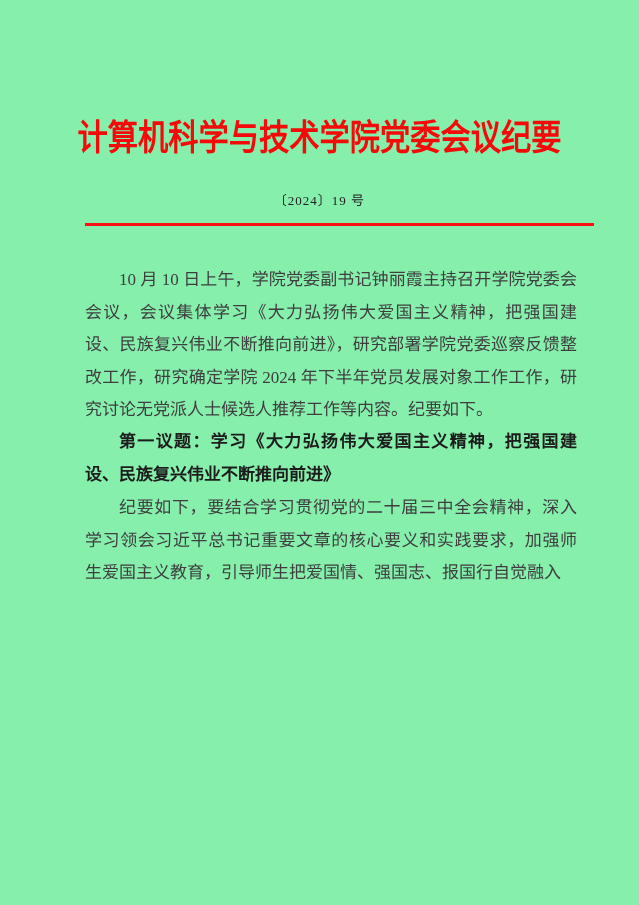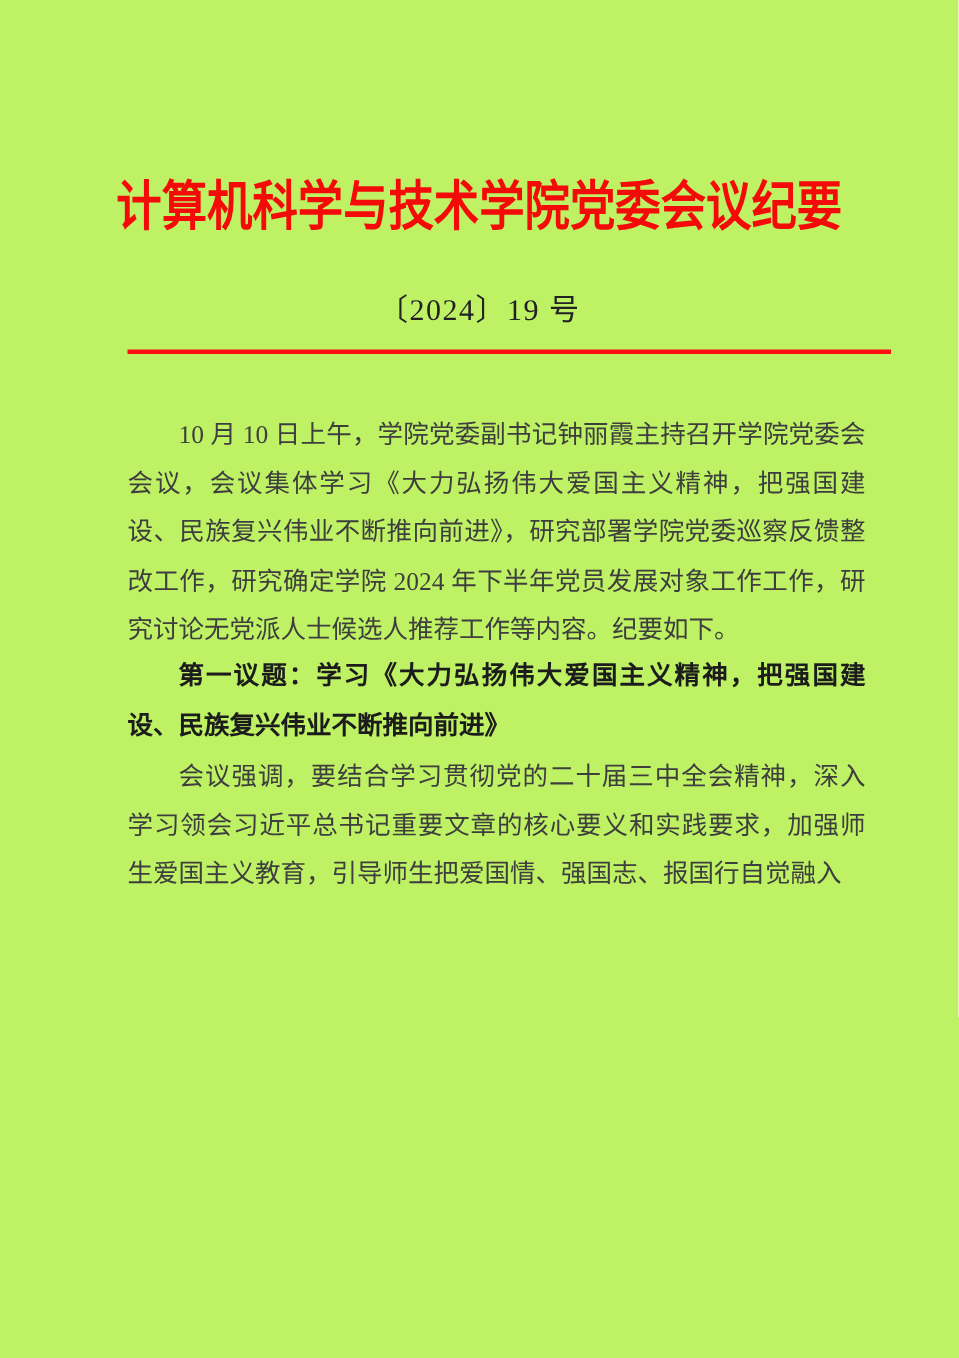--- a/index.html
+++ b/index.html
@@ -5,21 +5,21 @@
   html, body {
     margin: 0;
     padding: 0;
     background: #ffffff;
   }
   .page {
     position: relative;
     width: 639px;
     height: 905px;
     margin: 0 auto;
-    background: #bef264;
+    background: #86efac;
     overflow: hidden;
     font-family: "Liberation Serif", "DejaVu Serif", serif;
   }
   .doc-header {
     padding-top: 110px;
     text-align: center;
   }
   .doc-title {
     margin: 0;
     color: #f50a0a;
@@ -27,21 +27,21 @@
     line-height: 56px;
     font-weight: bold;
     white-space: nowrap;
     transform: scaleX(0.84);
     transform-origin: center;
     letter-spacing: 0px;
     font-family: "Liberation Serif", "DejaVu Serif", serif;
   }
   .doc-number {
     margin-top: 24px;
-    font-size: 20px;
+    font-size: 13px;
     color: #222222;
     letter-spacing: 1px;
     font-family: "Liberation Serif", "DejaVu Serif", serif;
   }
   .red-divider {
     margin: 14px 0 0 85px;
     width: 509px;
     height: 3px;
     background: #fb1111;
     border: none;
@@ -72,16 +72,16 @@
   <div class="doc-header">
     <h1 class="doc-title">计算机科学与技术学院党委会议纪要</h1>
     <div class="doc-number">〔2024〕19 号</div>
   </div>
 
   <div class="red-divider"></div>
 
   <div class="doc-body">
     <p>10 月 10 日上午，学院党委副书记钟丽霞主持召开学院党委会会议，会议集体学习《大力弘扬伟大爱国主义精神，把强国建设、民族复兴伟业不断推向前进》，研究部署学院党委巡察反馈整改工作，研究确定学院 2024 年下半年党员发展对象工作工作，研究讨论无党派人士候选人推荐工作等内容。纪要如下。</p>
     <p class="para-heading">第一议题：学习《大力弘扬伟大爱国主义精神，把强国建设、民族复兴伟业不断推向前进》</p>
-    <p>会议强调，要结合学习贯彻党的二十届三中全会精神，深入学习领会习近平总书记重要文章的核心要义和实践要求，加强师生爱国主义教育，引导师生把爱国情、强国志、报国行自觉融入</p>
+    <p>纪要如下，要结合学习贯彻党的二十届三中全会精神，深入学习领会习近平总书记重要文章的核心要义和实践要求，加强师生爱国主义教育，引导师生把爱国情、强国志、报国行自觉融入</p>
   </div>
 
 </div>
 
 </body></html>

